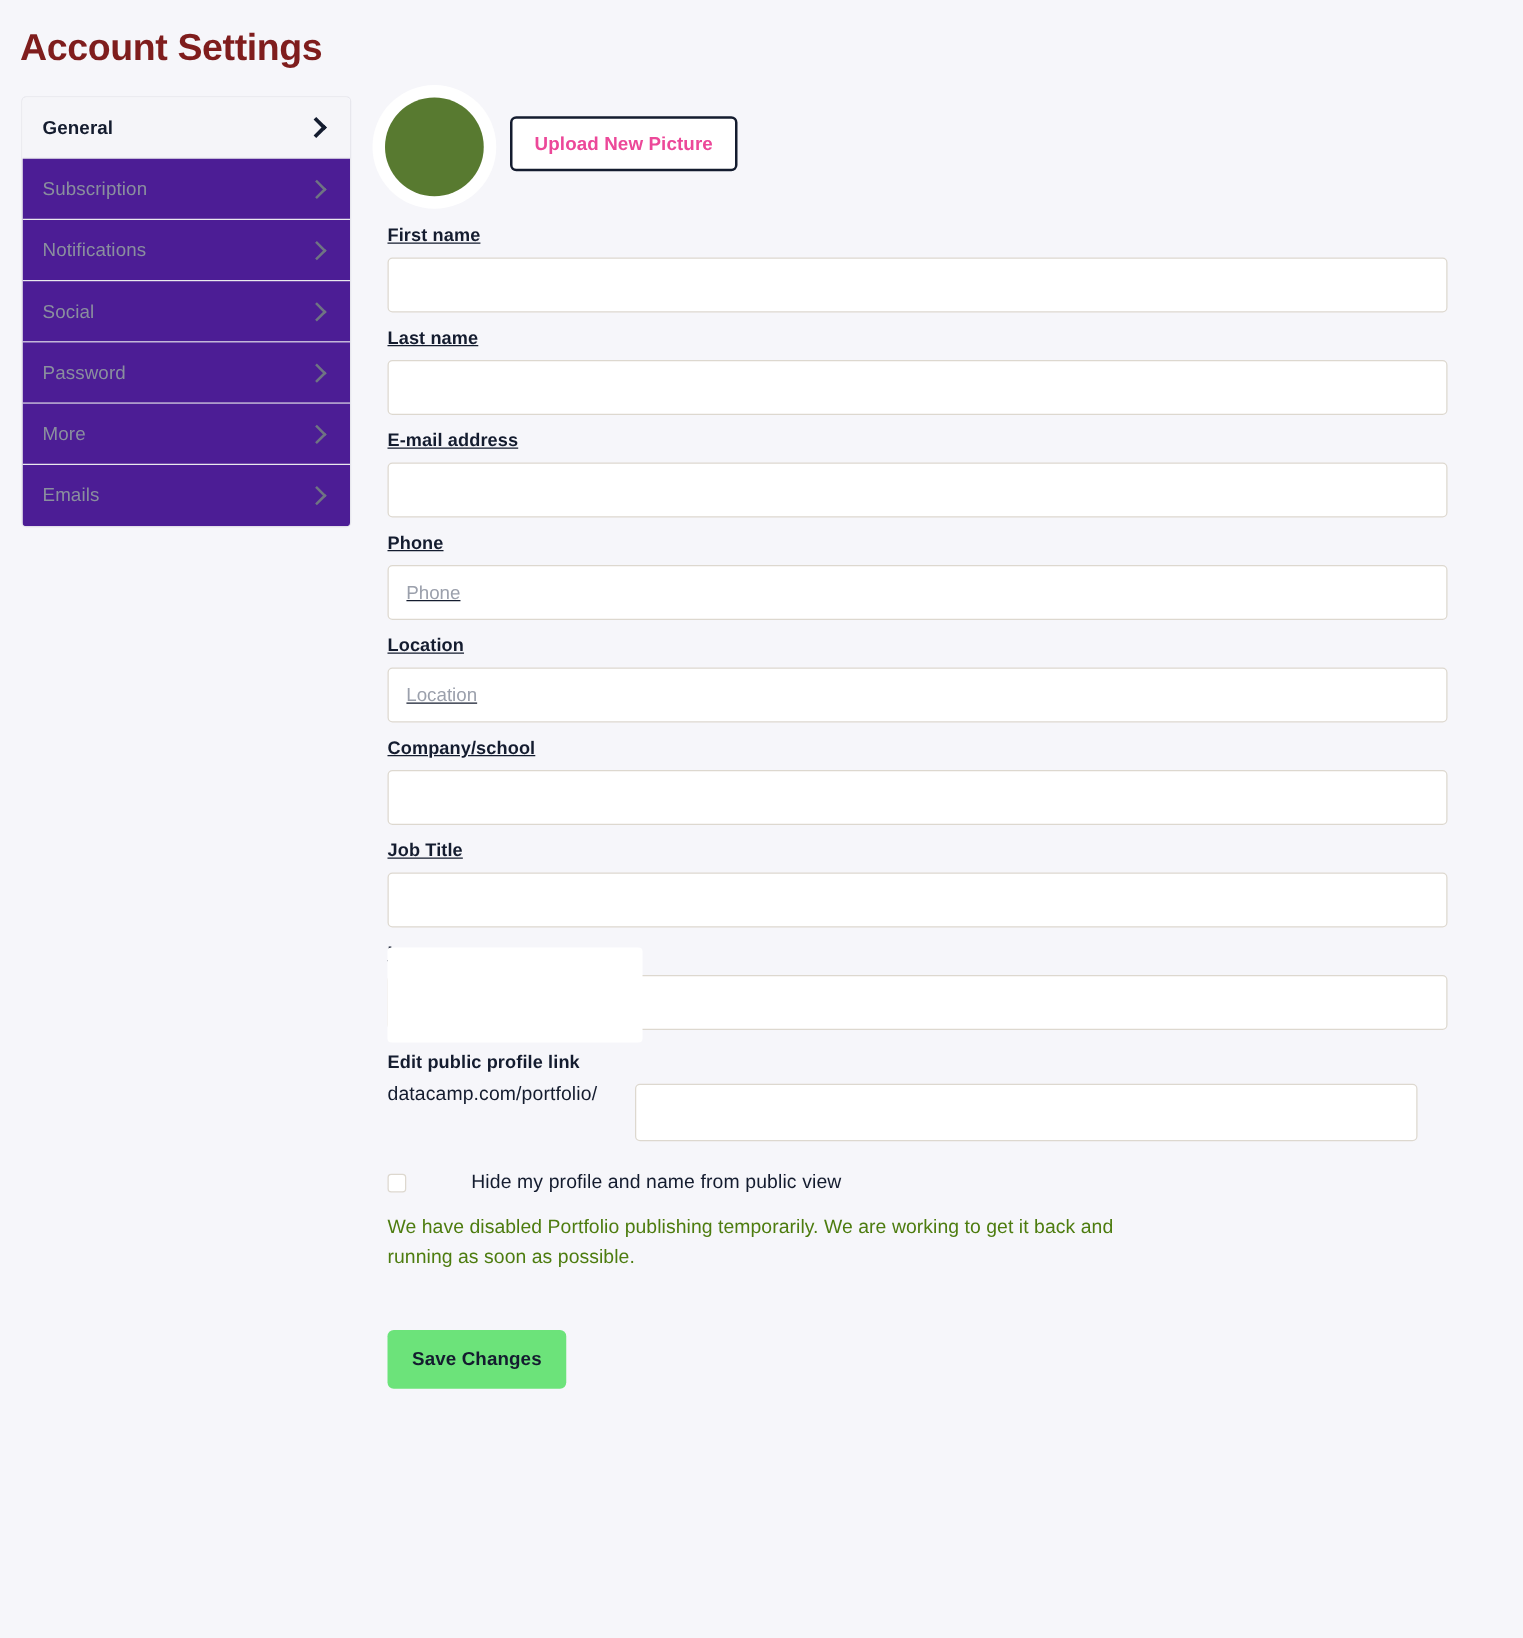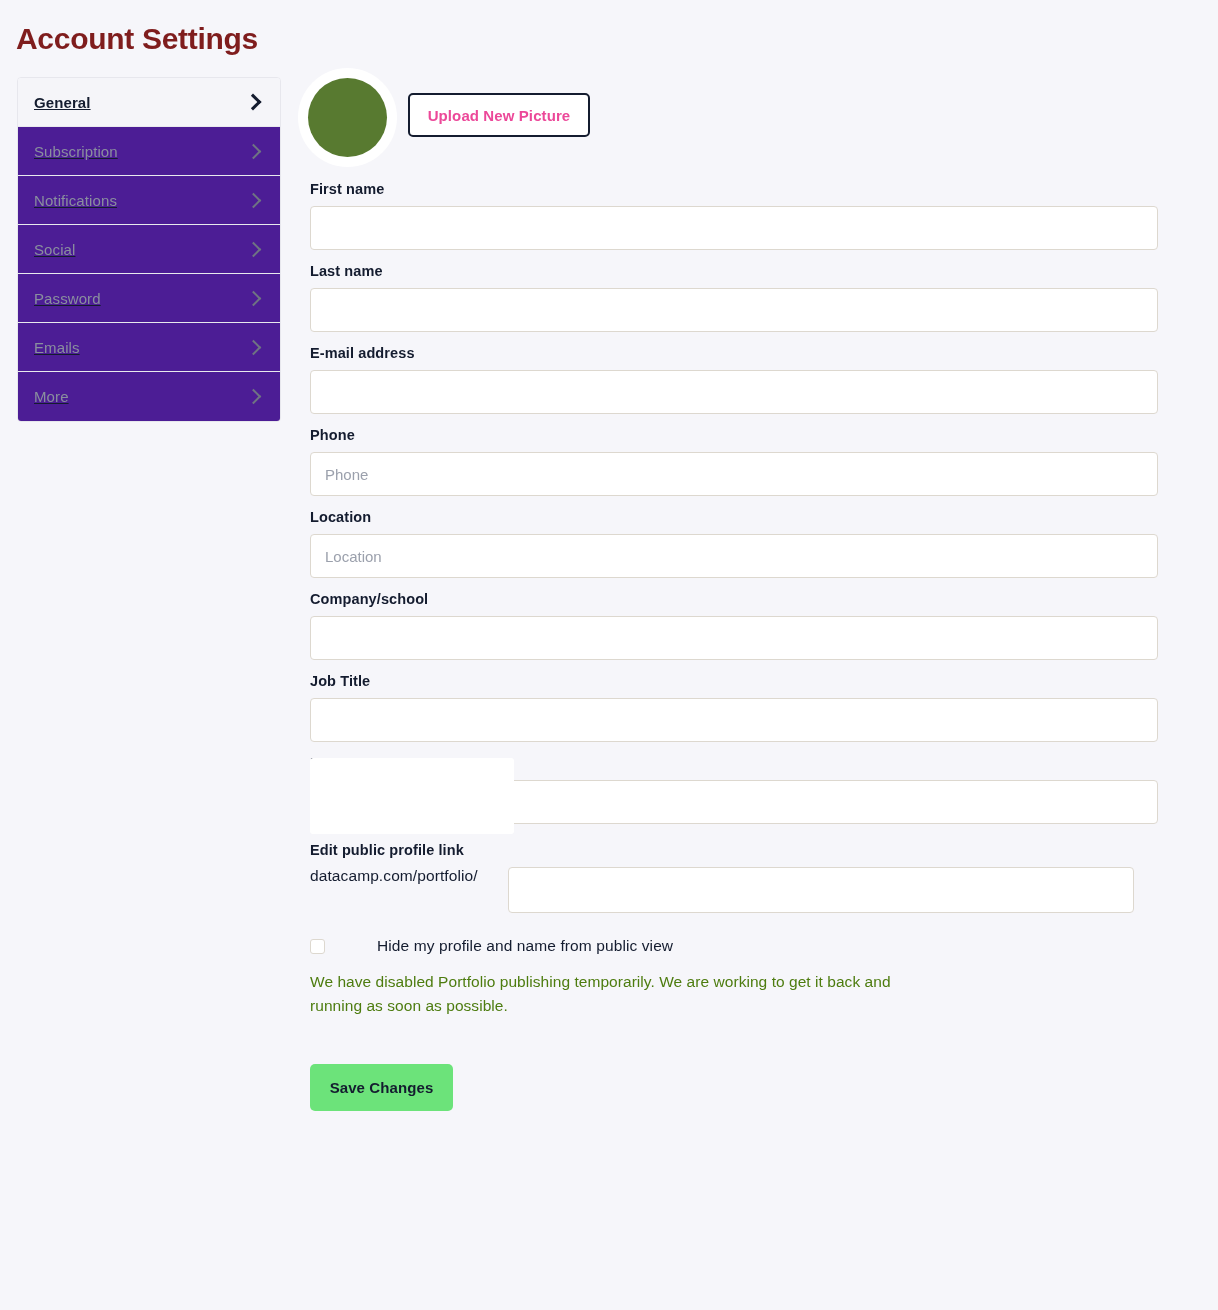--- a/index.html
+++ b/index.html
@@ -32,21 +32,20 @@
   #sidebar {
     position: absolute;
     left: 17px;
     top: 77px;
     width: 264px;
     background: #ffffff;
     border: 1px solid #e7e7ed;
     border-radius: 4px;
     box-sizing: border-box;
     overflow: hidden;
-    text-decoration: underline;
   }
   .nav-item {
     height: 49px;
     box-sizing: border-box;
     display: flex;
     align-items: center;
     justify-content: space-between;
     padding: 0 18px 0 16px;
     border-bottom: 1px solid #e9e9ee;
     background: #4c1d95;
@@ -129,20 +128,21 @@
     letter-spacing: 0.1px;
     cursor: pointer;
     display: flex;
     align-items: center;
     justify-content: center;
   }
 
   
   .field {
     margin-top: 13px;
+    text-decoration: underline;
   }
   .field-label {
     font-size: 14.5px;
     font-weight: bold;
     color: #141c2f;
     letter-spacing: 0.1px;
     display: block;
     margin-bottom: 9px;
   }
   .text-input {
@@ -275,25 +275,25 @@
   </div>
   <div class="nav-item">
     <span class="nav-label">Social</span>
     <span class="chev"></span>
   </div>
   <div class="nav-item">
     <span class="nav-label">Password</span>
     <span class="chev"></span>
   </div>
   <div class="nav-item">
+    <span class="nav-label">More</span>
+    <span class="chev"></span>
+  </div>
+  <div class="nav-item">
     <span class="nav-label">Emails</span>
-    <span class="chev"></span>
-  </div>
-  <div class="nav-item">
-    <span class="nav-label">More</span>
     <span class="chev"></span>
   </div>
 </nav>
 
 <div id="main">
 
   <div class="avatar-row">
     <div id="avatar-wrap">
       <div id="avatar"></div>
     </div>

